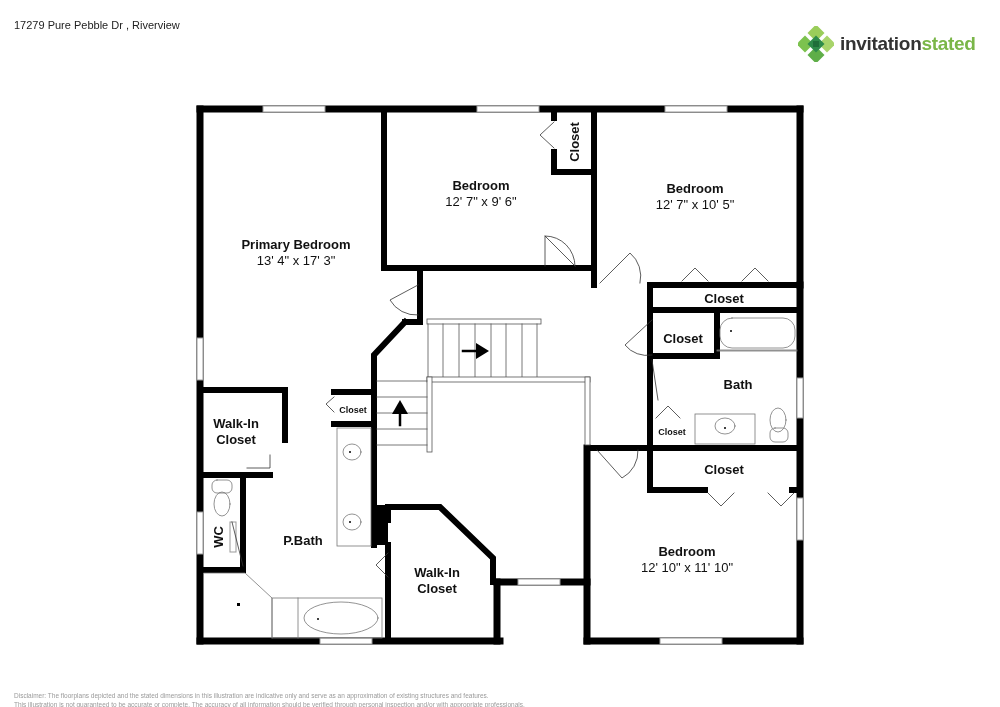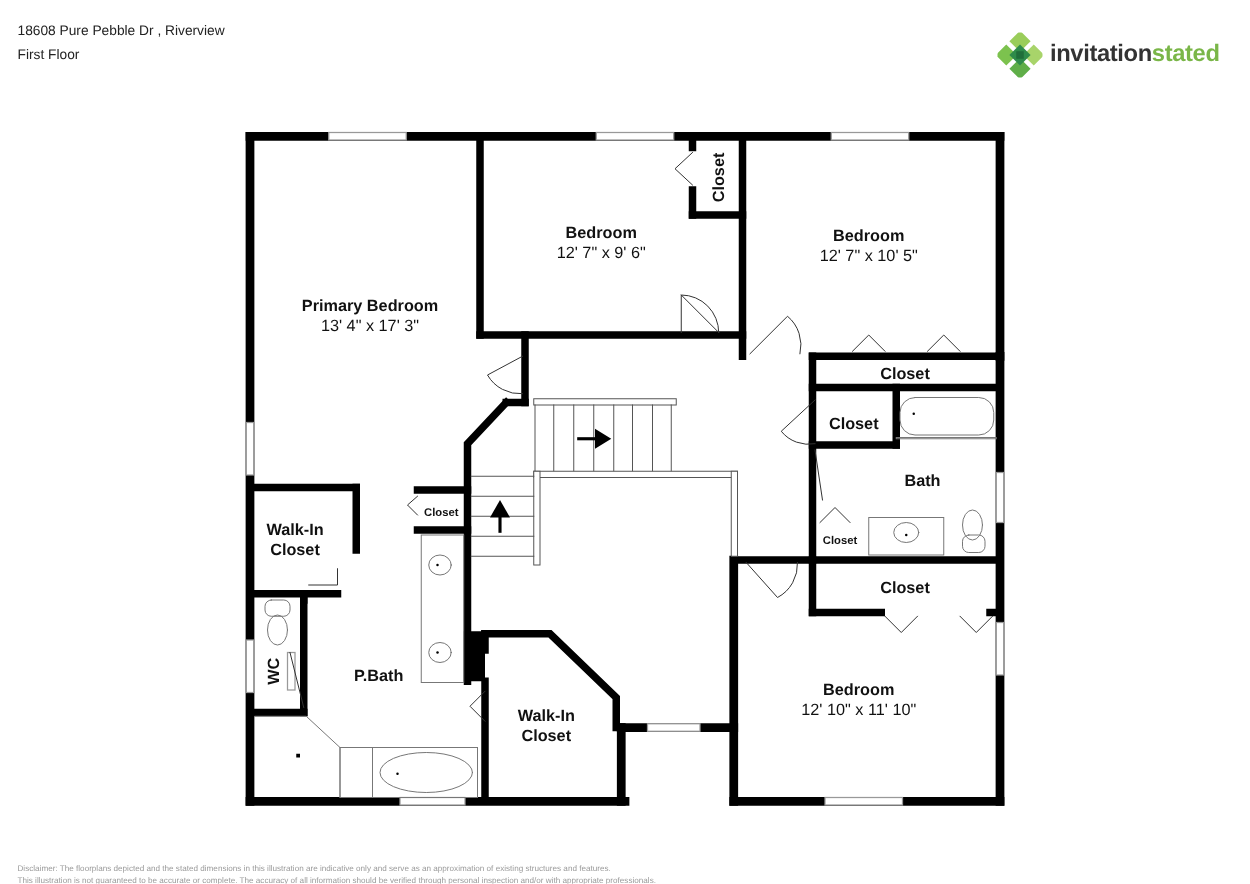--- a/index.html
+++ b/index.html
@@ -13,22 +13,21 @@
   .disc { position: absolute; left: 14px; top: 691px; font-size: 6.5px; color: #9a9a9a; line-height: 9px; white-space: nowrap; }
   .lbl { font-family: "Liberation Sans", sans-serif; fill: #111; }
   .lbl-b { font-weight: bold; font-size: 13px; }
   .lbl-d { font-size: 13px; }
   .lbl-s { font-weight: bold; font-size: 9px; }
 </style>
 </head>
 <body>
 
 <div class="hdr">
-  <div>18608 Pure Pebble Dr , Riverview</div>
-  <div>First Floor</div>
+  <div>17279 Pure Pebble Dr , Riverview</div>
 </div>
 
 <div class="logo">
   <svg width="36" height="36" viewBox="0 0 36 36">
     <rect x="12" y="1" width="12" height="12" transform="rotate(45 18 7)" fill="#9acd5a"></rect>
     <rect x="1" y="12" width="12" height="12" transform="rotate(45 7 18)" fill="#7cc24e"></rect>
     <rect x="23" y="12" width="12" height="12" transform="rotate(45 29 18)" fill="#a8d46a"></rect>
     <rect x="12" y="23" width="12" height="12" transform="rotate(45 18 29)" fill="#5fae48"></rect>
     <rect x="12" y="12" width="12" height="12" transform="rotate(45 18 18)" fill="#2e8b4a"></rect>
     <rect x="15" y="15" width="6" height="6" fill="#1f6e3a"></rect>

